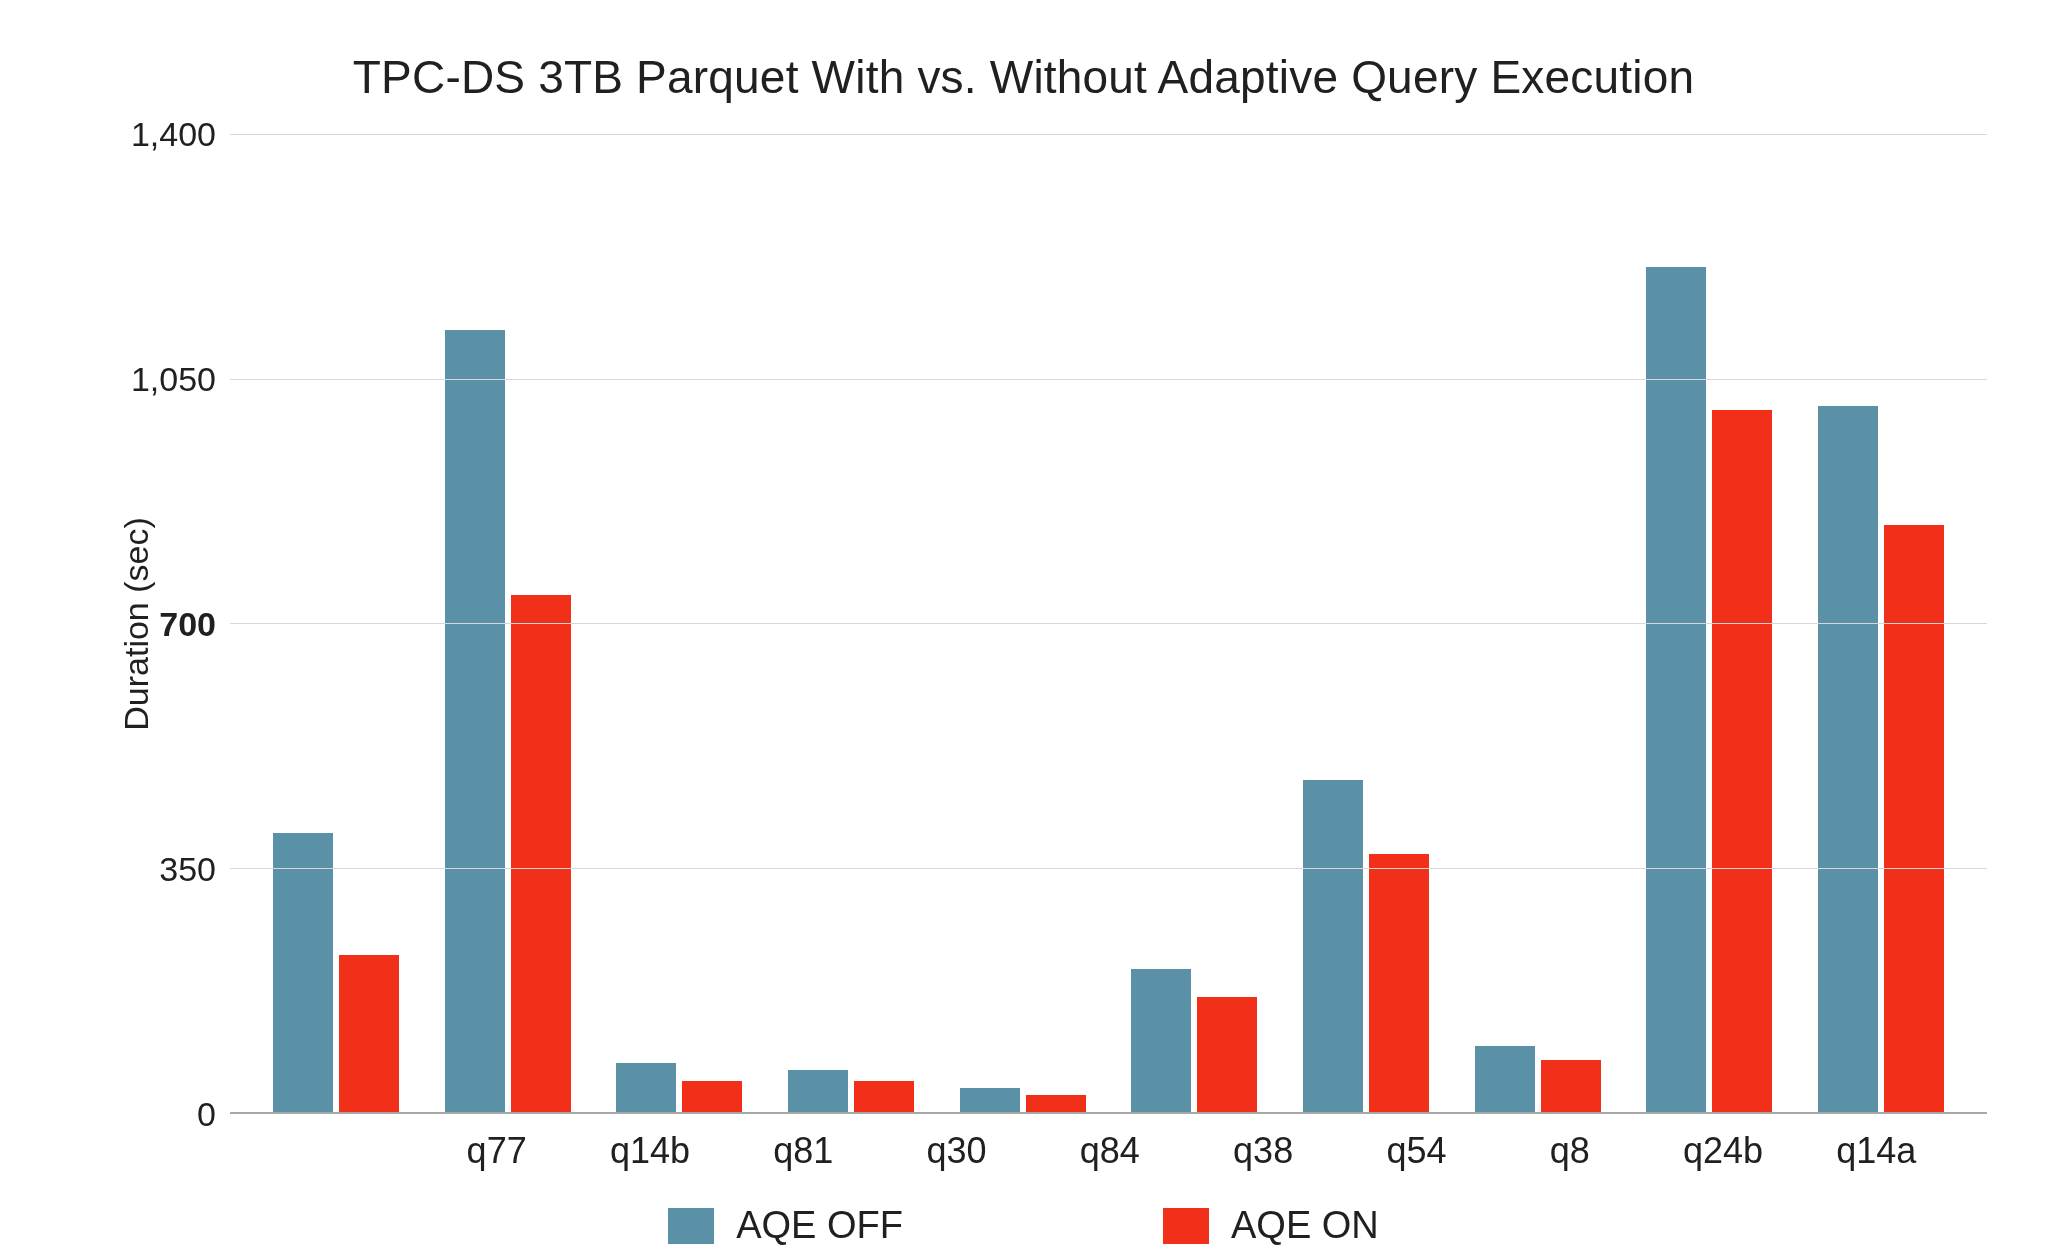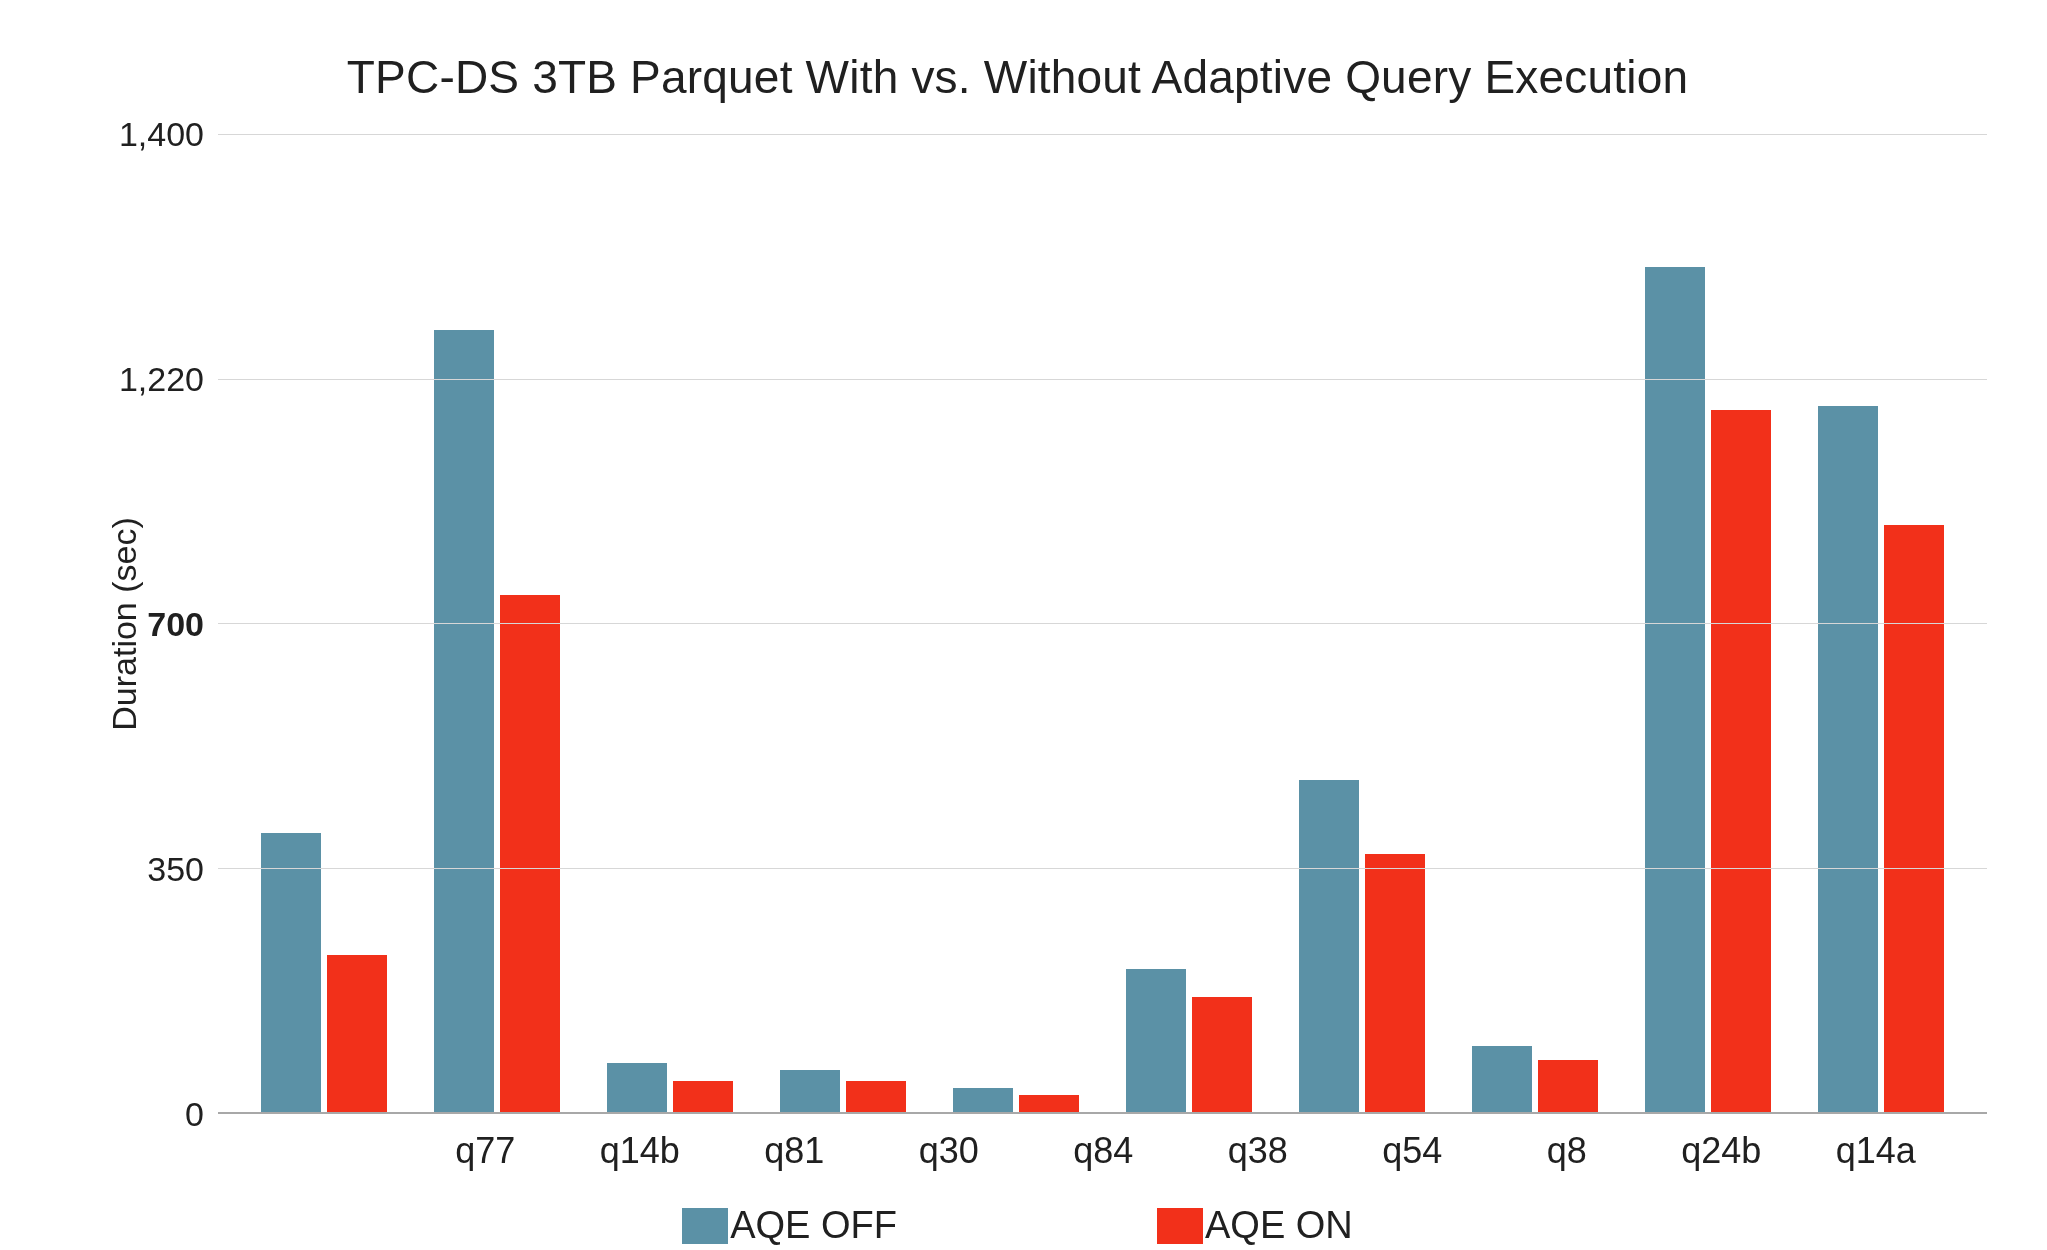--- a/index.html
+++ b/index.html
@@ -7,21 +7,21 @@
     margin: 0; padding: 0;
     width: 2047px; height: 1250px;
     background: #ffffff;
     font-family: -apple-system, BlinkMacSystemFont, "Helvetica Neue", Arial, sans-serif;
     color: #202020;
   }
   .chart-wrap {
     position: relative;
     width: 2047px;
     height: 1250px;
-    padding: 40px 60px 40px 48px;
+    padding: 40px 60px 40px 60px;
   }
   .chart-title {
     text-align: center;
     font-size: 46px;
     font-weight: 400;
     margin: 10px 0 30px 0;
     letter-spacing: 0.2px;
   }
   .chart-body {
     position: relative;
@@ -101,21 +101,21 @@
   .legend {
     display: flex;
     justify-content: center;
     gap: 260px;
     margin-top: 90px;
     font-size: 38px;
   }
   .legend-item {
     display: flex;
     align-items: center;
-    gap: 2px;
+    gap: 22px;
   }
   .legend-swatch {
     width: 46px;
     height: 36px;
   }
   .legend-swatch.off { background: #5b91a6; }
   .legend-swatch.on  { background: #f2301a; }
 </style>
 </head>
 <body>
@@ -127,21 +127,21 @@
   <div class="chart-body">
 
     <div class="y-label-wrap">
       <div class="y-label">Duration (sec)</div>
     </div>
 
     <div class="y-ticks" id="y-ticks">
         <div class="y-tick" style="top: 100%;">0</div>
         <div class="y-tick" style="top: 75%;">350</div>
         <div class="y-tick" style="top: 50%; font-weight: bold;">700</div>
-        <div class="y-tick" style="top: 25%;">1,220</div>
+        <div class="y-tick" style="top: 25%;">1,050</div>
         <div class="y-tick" style="top: 0%; text-align: right;">1,400</div>
       </div>
 
     <div class="plot-area" id="plot-area">
       <div class="bars-layer" id="bars-layer">
           <div class="cat-group">
             <div class="bar off" style="height: 28.5714%;"></div>
             <div class="bar on" style="height: 16.0714%;"></div>
           </div>
           <div class="cat-group">

